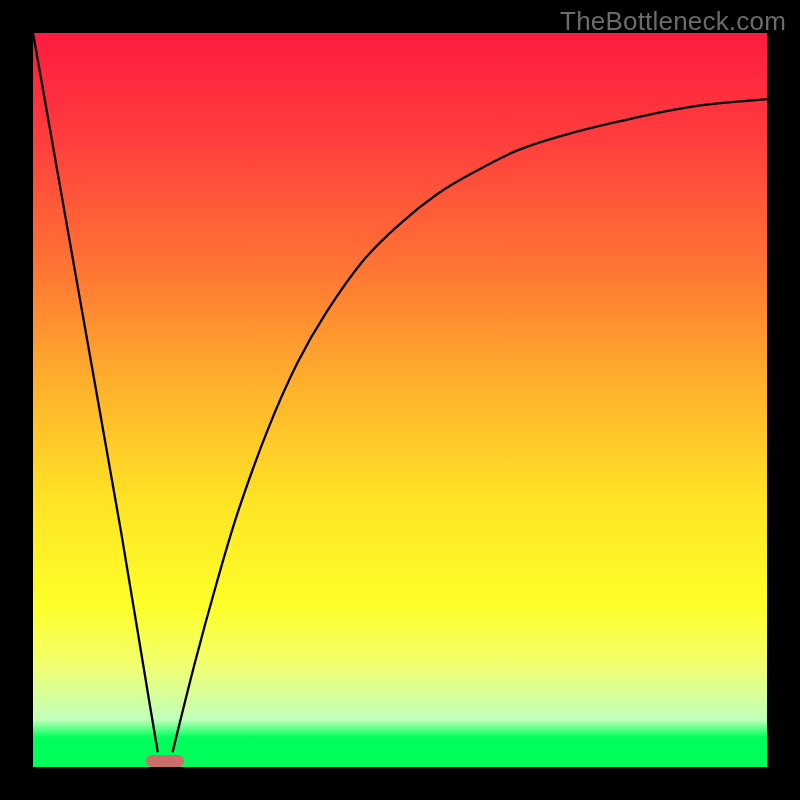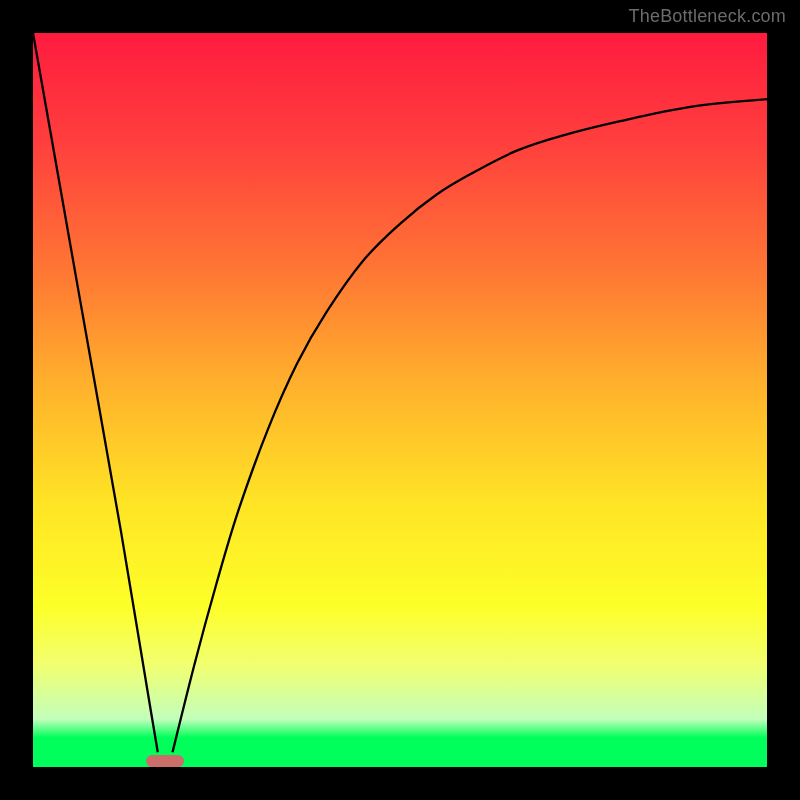--- a/index.html
+++ b/index.html
@@ -35,21 +35,21 @@
       #c2ffbb 93.5%,
       #00ff5a 96%,
       #00ff5a 100%
     );
   }
   .watermark {
     position: absolute;
     top: 6px;
     right: 14px;
     color: #6b6b6b;
-    font-size: 18px;
+    font-size: 26px;
     letter-spacing: 0.2px;
     font-weight: 500;
     z-index: 5;
     user-select: none;
   }
   svg.curve {
     position: absolute;
     left: 0;
     top: 0;
     width: 734px;

